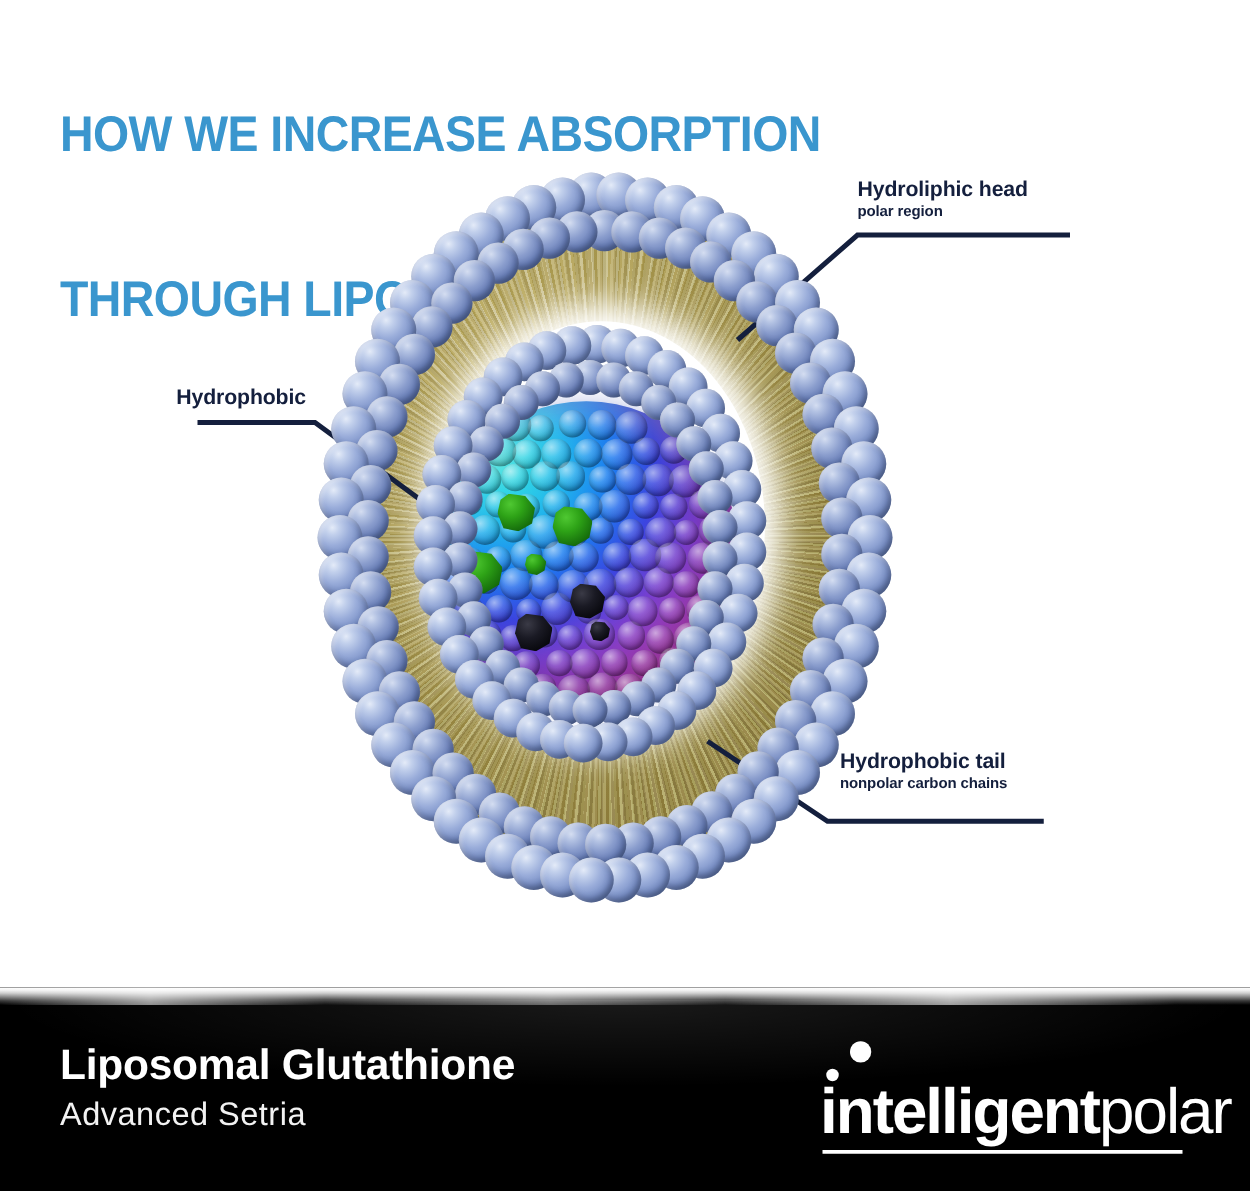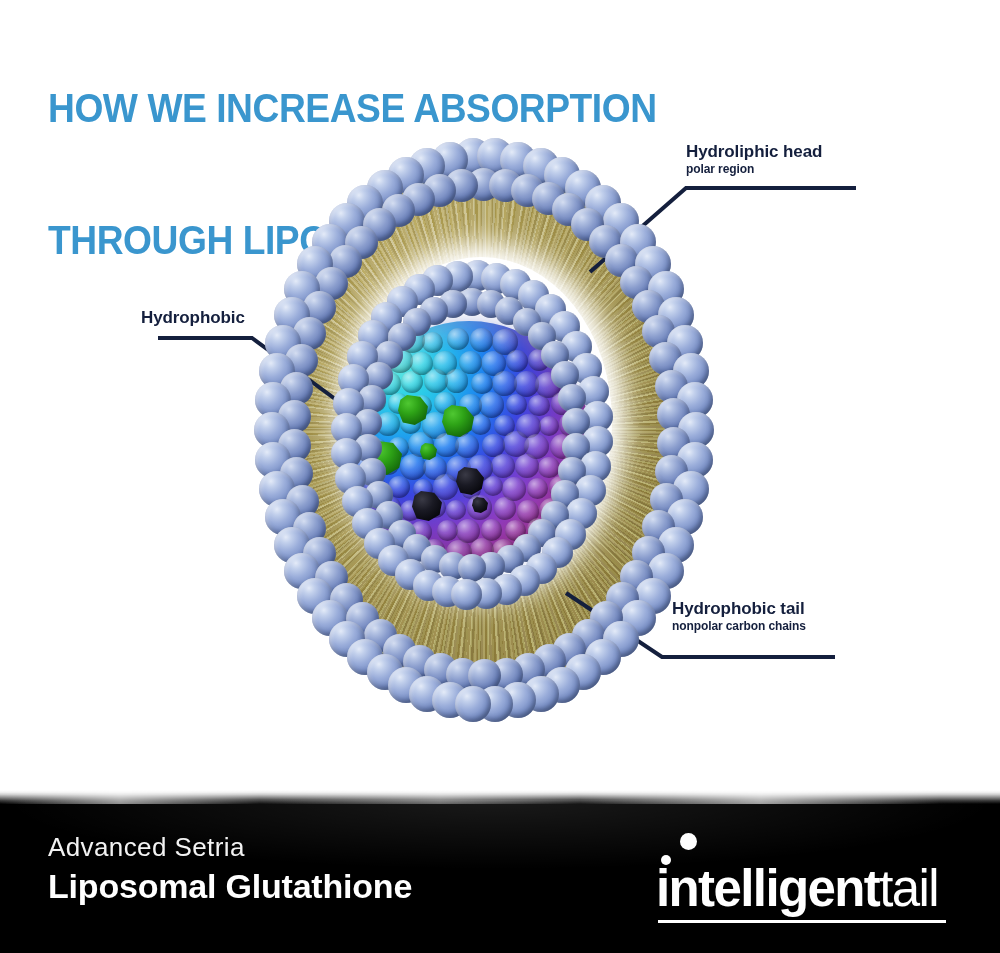--- a/index.html
+++ b/index.html
@@ -606,25 +606,25 @@
       <span class="c-title">Hydrophobic</span>
     </div>
 
   </div>
 
   <div id="footer">
     <div id="footer-gloss"></div>
     <div id="footer-glow"></div>
 
     <div id="brand-lines">
+      <span id="brand-main">Liposomal Glutathione</span>
       <span id="brand-sup">Advanced Setria</span>
-      <span id="brand-main">Liposomal Glutathione</span>
     </div>
 
     <div id="logo">
       <div id="logo-dot-big"></div>
       <div id="logo-dot-small"></div>
-      <div id="logo-word"><span class="lw-bold">intelligent</span><span class="lw-light">tail</span></div>
+      <div id="logo-word"><span class="lw-bold">intelligent</span><span class="lw-light">polar</span></div>
       <div id="logo-underline"></div>
     </div>
   </div>
 
 </div>
 
 </body></html>

